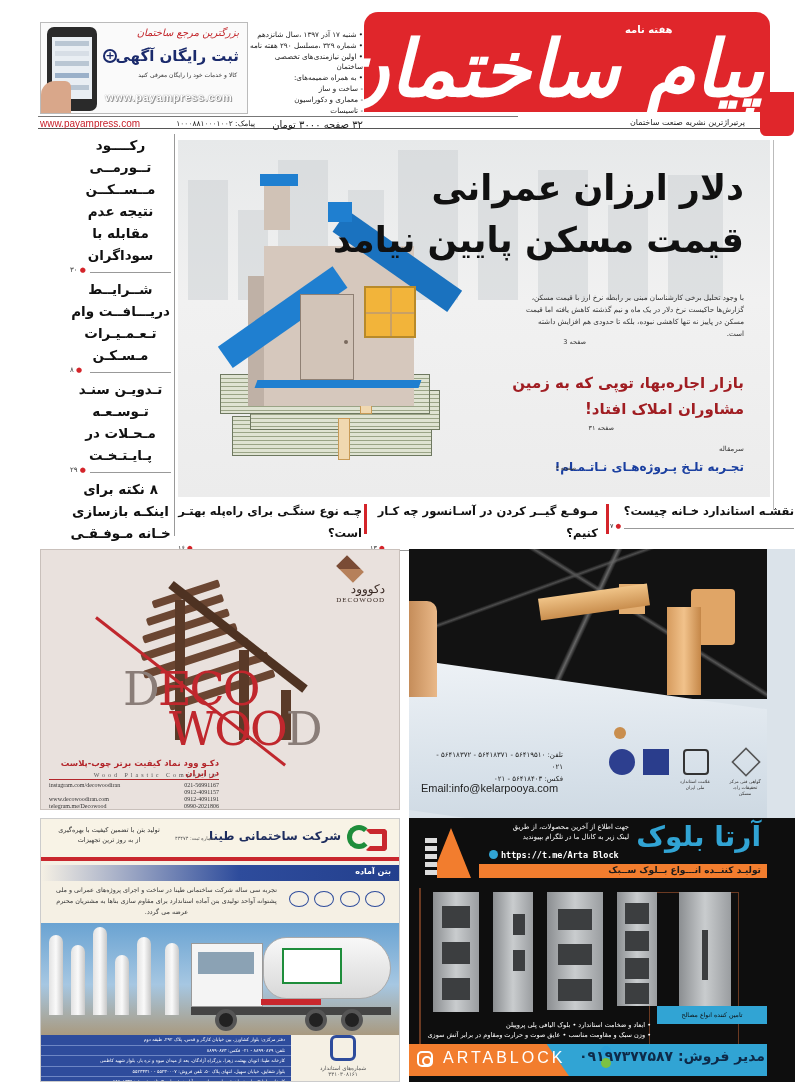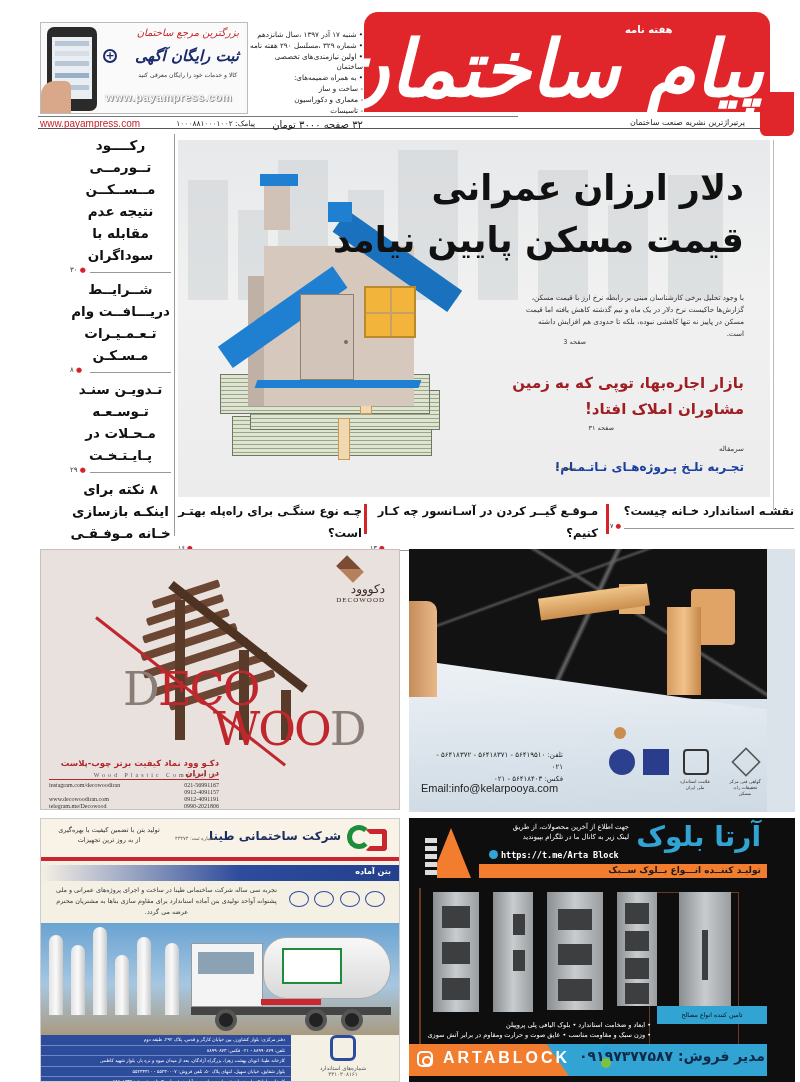--- a/index.html
+++ b/index.html
@@ -50,21 +50,21 @@
     border: 1px solid #bbb; background: #fafafa; overflow: hidden;
   }
   .promo-phone {
     position: absolute; left: 6px; top: 4px; width: 50px; height: 84px;
     background: #2a2a2a; border-radius: 7px;
   }
   .promo-phone .screen { position: absolute; left: 5px; top: 10px; width: 40px; height: 62px; background: #e9eef3; }
   .promo-phone .screen i { position: absolute; left: 3px; width: 34px; height: 5px; background: #b9c6d3; }
   .promo-hand { position: absolute; left: 0px; top: 58px; width: 30px; height: 34px; background: #d9a78a; border-radius: 14px 6px 0 0; }
   .promo-title { position: absolute; right: 8px; top: 4px; font-size: 10px; color: #c3272c; font-style: italic; }
-  .promo-main { position: absolute; right: 8px; top: 24px; font-size: 15px; font-weight: bold; color: #1a2a6c; font-style: italic; }
+  .promo-main { position: absolute; right: 8px; top: 24px; font-size: 15px; font-weight: bold; color: #1a2a6c; }
   .promo-plus {
     position: absolute; left: 62px; top: 26px; width: 14px; height: 14px; border: 2px solid #1a2a6c; border-radius: 50%;
     font-size: 11px; line-height: 10px; text-align: center; color: #1a2a6c; font-weight: bold;
   }
   .promo-sub { position: absolute; right: 10px; top: 48px; font-size: 6px; color: #333; }
   .promo-url {
     position: absolute; left: 64px; top: 68px; font-family: "Liberation Sans", sans-serif; font-size: 11px; font-weight: bold;
     color: #fff; text-shadow: 0 0 1px #666, 1px 1px 0 #999; letter-spacing: 0.5px;
   }
 
@@ -167,33 +167,33 @@
   .ad-decowood { left: 40px; top: 549px; width: 360px; height: 261px; background: #e9e1dd; border: 1px solid #c9c0bb; }
   .deco-pergola {
     position: absolute; left: 90px; top: 20px; width: 170px; height: 170px;
   }
   .deco-pergola .slat { position: absolute; height: 8px; background: #6b4632; border-radius: 2px; transform: rotate(-18deg); }
   .deco-pergola .post { position: absolute; width: 10px; background: #5a3a28; }
   .deco-pergola .beam { position: absolute; left: 40px; top: 10px; width: 170px; height: 9px; background: #4e3222; transform: rotate(38deg); transform-origin: left center; }
   .deco-slash { position: absolute; left: 55px; top: 66px; width: 240px; height: 3px; background: #c0272d; transform: rotate(38deg); transform-origin: left center; }
   .deco-big1 { position: absolute; left: 82px; top: 112px; font-family: "DejaVu Serif", serif; font-size: 46px; color: #8a7d78; letter-spacing: -2px; }
   .deco-big1 .red { color: #c0272d; }
-  .deco-big2 { position: absolute; left: 128px; top: 152px; font-family: "DejaVu Serif", serif; font-size: 46px; color: #c0272d; letter-spacing: -2px; margin-left: 44px; }
+  .deco-big2 { position: absolute; left: 128px; top: 152px; font-family: "DejaVu Serif", serif; font-size: 46px; color: #c0272d; letter-spacing: -2px; }
   .deco-big2 .grey { color: #8a7d78; }
   .deco-logo { position: absolute; right: 14px; top: 8px; width: 70px; }
   .deco-logo .mark { width: 34px; height: 22px; margin: 0 auto; background: linear-gradient(135deg,#7a4b35 0 50%,#b6805a 50% 100%); transform: rotate(45deg) scale(0.7); }
   .deco-logo .fa { font-family: "DejaVu Serif", serif; font-size: 12px; color: #3a2a24; margin-top: 2px; }
   .deco-logo .en { font-family: "Liberation Serif", serif; font-size: 7px; color: #3a2a24; letter-spacing: 1px; }
   .deco-tag { position: absolute; left: 8px; top: 208px; width: 170px; text-align: right; font-size: 8.5px; font-weight: bold; color: #b3262b; }
   .deco-tag-en { position: absolute; left: 8px; top: 222px; width: 170px; font-family: "Liberation Serif", serif; font-size: 6px; letter-spacing: 3px; color: #555; border-bottom: 1px solid #b3262b; padding-bottom: 1px; }
   .deco-contacts { position: absolute; left: 8px; top: 232px; width: 170px; font-family: "Liberation Serif", serif; font-size: 6px; line-height: 7px; color: #333; direction: ltr; }
   .deco-contacts .cols { display: flex; justify-content: space-between; }
 
   
-  .ad-faucet { left: 409px; top: 549px; width: 386px; height: 263px; background: #dbe3ea; }
+  .ad-faucet { left: 409px; top: 549px; width: 386px; height: 314px; background: #dbe3ea; }
   .faucet-marble {
     position: absolute; left: 0; top: 0; width: 358px; height: 150px; background: #121212;
     background-image:
       linear-gradient(115deg, transparent 48%, #666 49%, transparent 50%),
       linear-gradient(32deg, transparent 60%, #555 61%, transparent 62%),
       linear-gradient(160deg, transparent 30%, #4d4d4d 31%, transparent 32%);
   }
   .faucet-basin { position: absolute; left: 0; top: 110px; width: 358px; height: 151px; background: linear-gradient(170deg,#eef2f6 0%,#d5dfe8 60%,#c6d2dc 100%); transform: skewY(8deg); transform-origin: left top; }
   .faucet-spout { position: absolute; left: 130px; top: 42px; width: 110px; height: 22px; background: linear-gradient(180deg,#f0c488,#c98e4e); transform: rotate(-8deg); }
   .faucet-plate1 { position: absolute; left: 210px; top: 35px; width: 26px; height: 30px; background: #e2ad70; }
@@ -257,21 +257,21 @@
   .block { position: absolute; top: 2px; background: linear-gradient(90deg,#8b8e91,#c9ccce,#9a9da0); }
   .block i { position: absolute; left: 20%; width: 60%; height: 18%; background: #3c3e40; }
   .arta-frame-l { position: absolute; left: 10px; top: 70px; width: 2px; height: 170px; background: #6b3a22; }
   .arta-frame-r { position: absolute; left: 240px; top: 74px; width: 90px; height: 160px; border: 1px solid #6b3a22; }
   .arta-supply { position: absolute; left: 248px; top: 188px; width: 110px; height: 18px; background: #31a4d4; font-size: 6.2px; line-height: 18px; text-align: center; color: #0e0e0e; }
   .arta-feat { position: absolute; left: 12px; top: 202px; width: 230px; text-align: right; font-size: 6.5px; line-height: 10px; color: #fff; }
   .arta-foot-blue { position: absolute; left: 0; top: 226px; width: 358px; height: 32px; background: #31a4d4; }
   .arta-foot-orange { position: absolute; left: 0; top: 226px; width: 160px; height: 32px; background: #f27d2e; clip-path: polygon(0 0, 86% 0, 100% 100%, 0 100%); }
   .arta-insta { position: absolute; left: 8px; top: 233px; width: 16px; height: 16px; border: 2px solid #fff; border-radius: 5px; }
   .arta-insta::after { content: ""; position: absolute; left: 3px; top: 3px; width: 6px; height: 6px; border: 2px solid #fff; border-radius: 50%; }
-  .arta-handle { position: absolute; left: 34px; top: 231px; font-family: "Liberation Sans", sans-serif; font-size: 16px; font-weight: bold; letter-spacing: 3px; color: #fff; direction: ltr; }
+  .arta-handle { position: absolute; left: 34px; top: 231px; font-family: "Liberation Sans", sans-serif; font-size: 16px; font-weight: normal; letter-spacing: 3px; color: #fff; direction: ltr; }
   .arta-phone { position: absolute; right: 30px; top: 230px; font-size: 14px; font-weight: bold; color: #0e2a48; direction: rtl; }
   .arta-msg-icons { position: absolute; left: 190px; top: 228px; width: 12px; }
   .arta-msg-icons i { display: block; width: 10px; height: 10px; border-radius: 50%; margin-bottom: 2px; }
 </style>
 </head>
 <body>
 
 <div class="page">
 
   <div class="masthead-red"></div>

